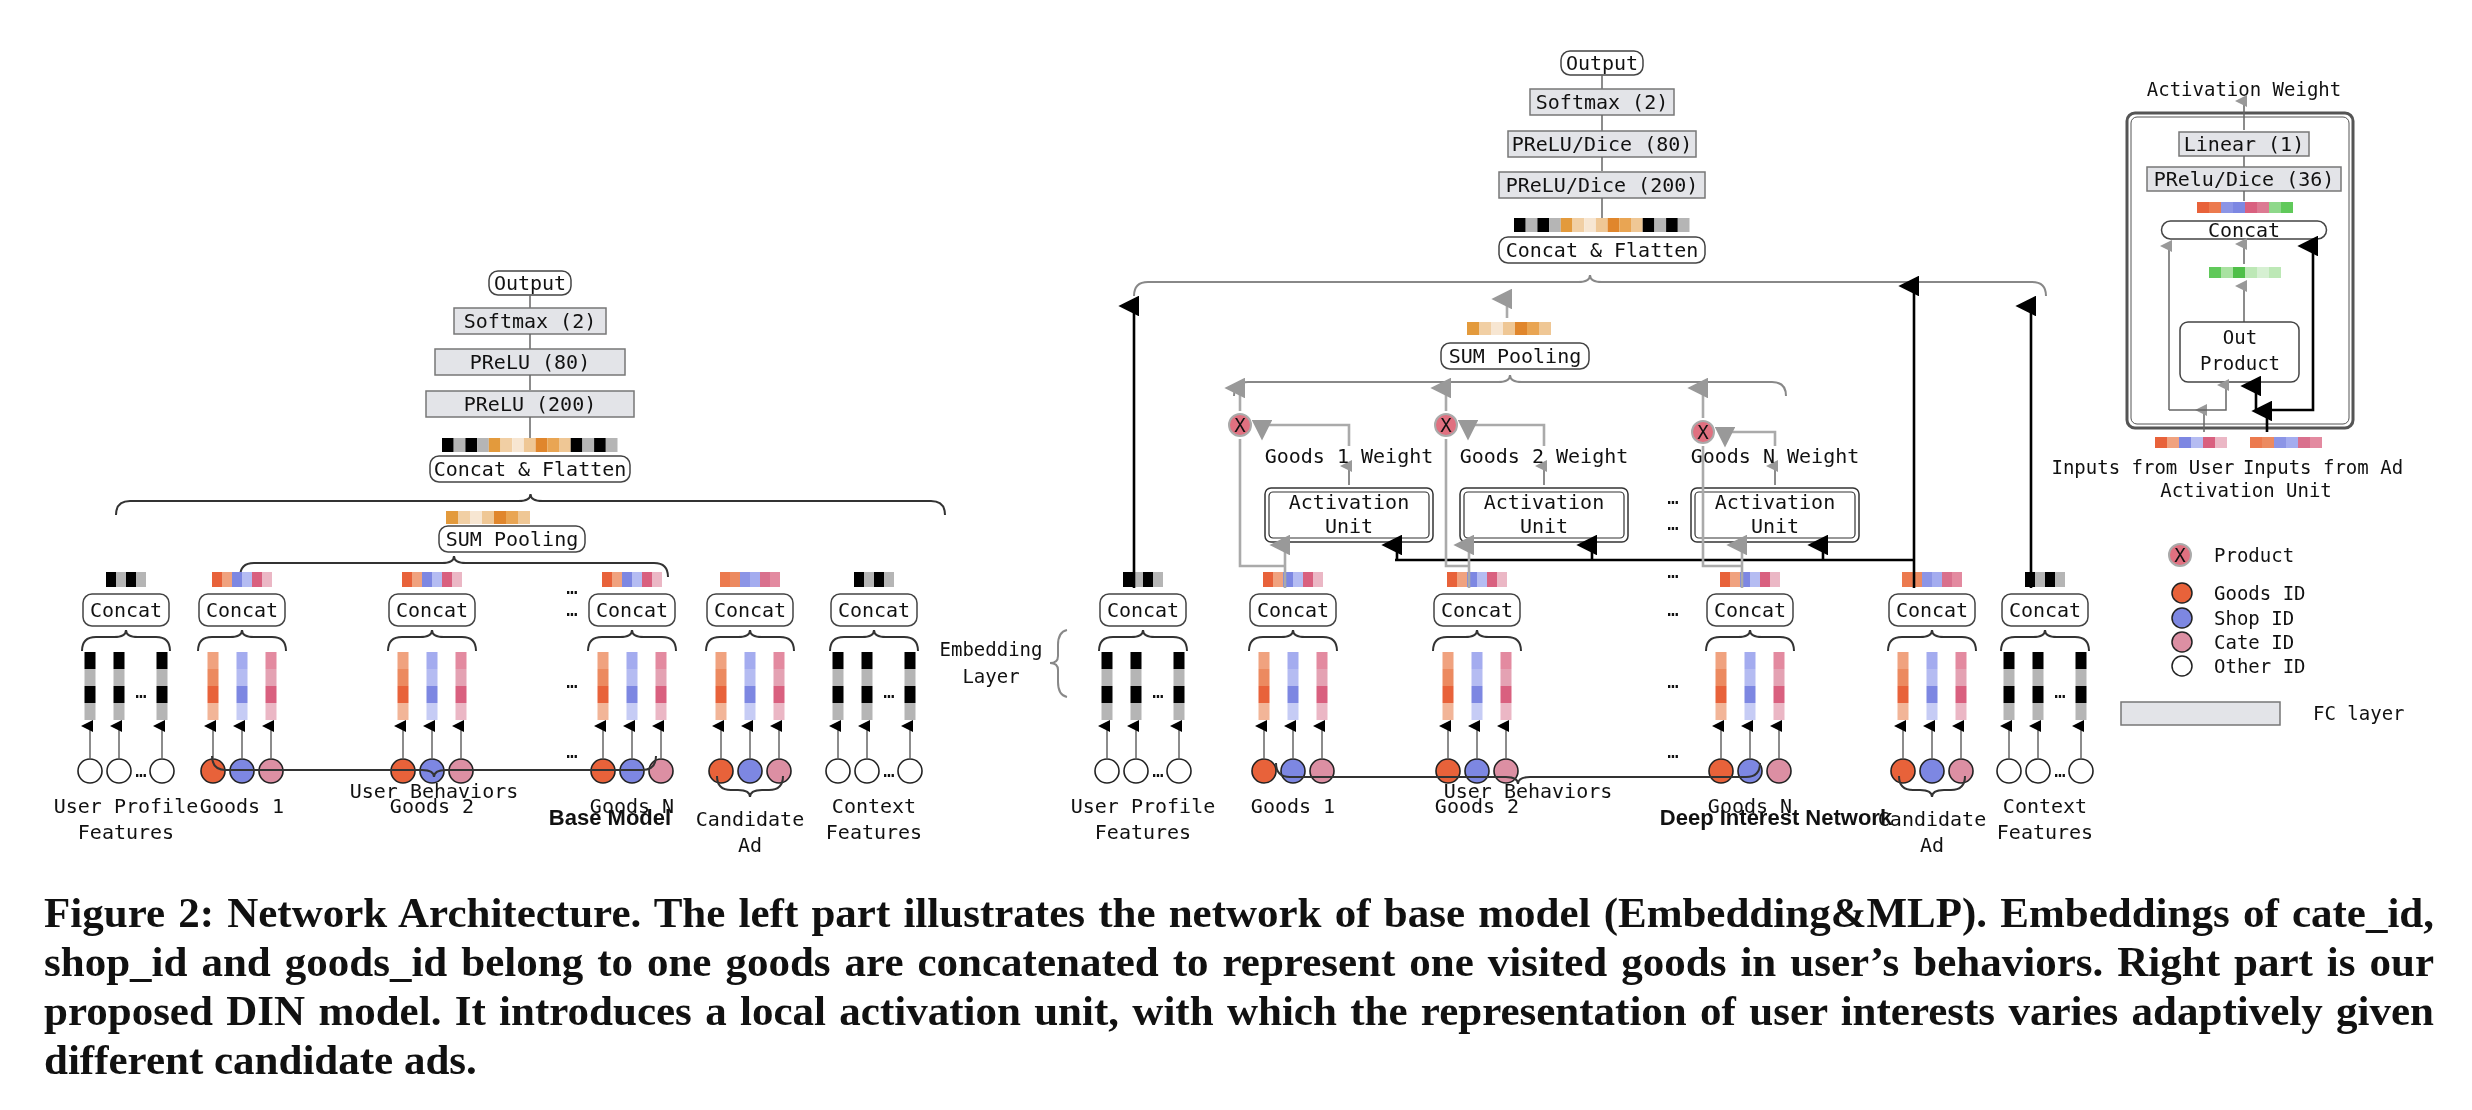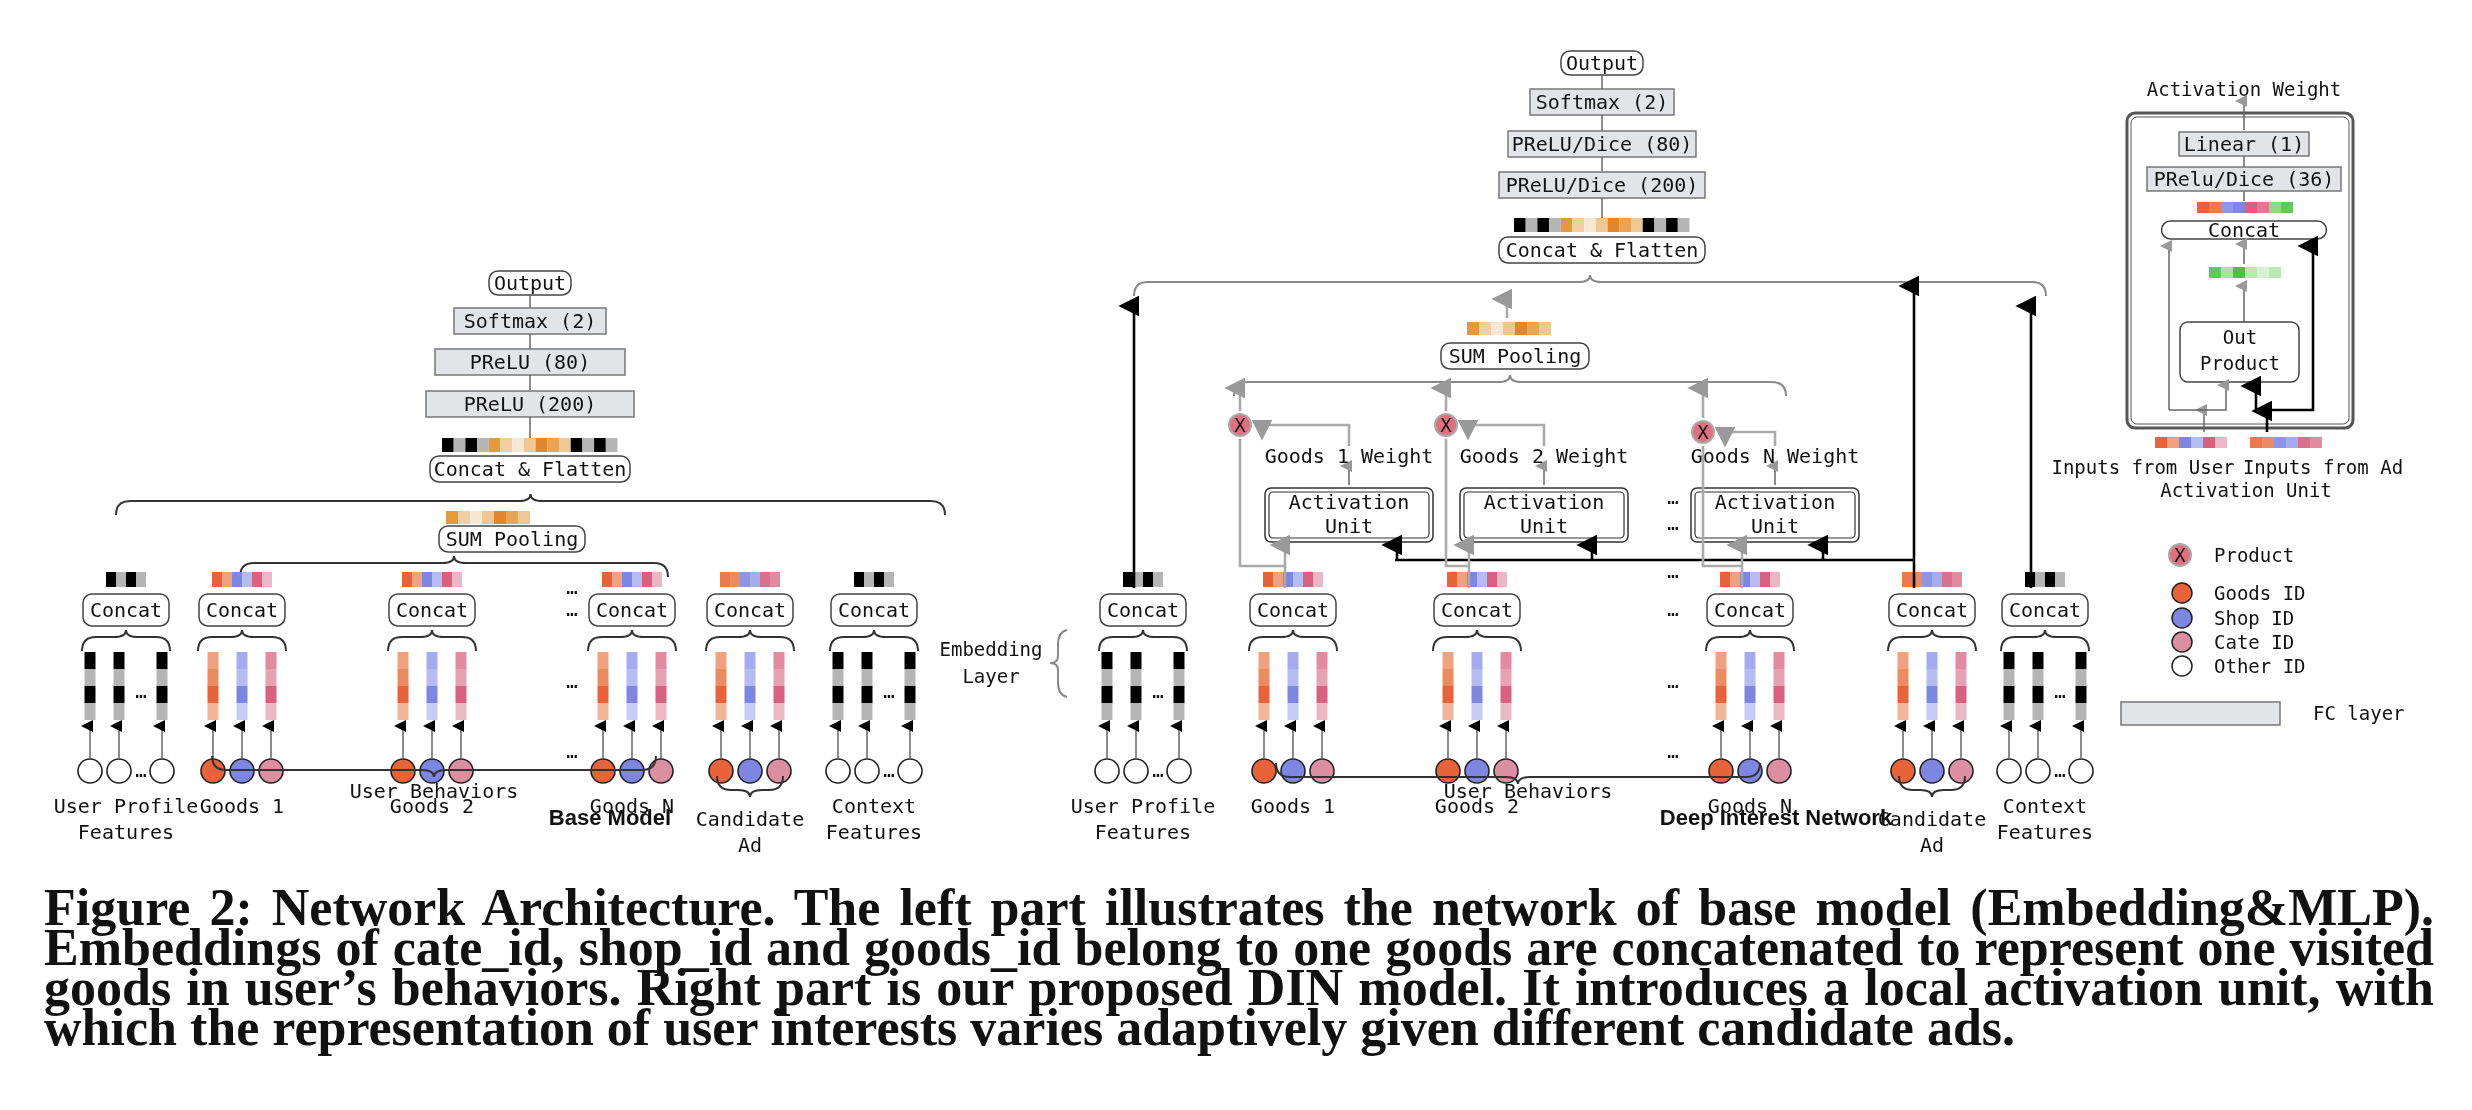--- a/index.html
+++ b/index.html
@@ -12,21 +12,21 @@
   .rbox { fill: #fff; stroke: #444; stroke-width: 1.5; }
   .dbl { fill: #fff; stroke: #333; stroke-width: 1.5; }
   .ln { stroke: #666; stroke-width: 1.5; fill: none; }
   .ln-k { stroke: #000; stroke-width: 2.6; fill: none; }
   .ln-g { stroke: #aaa; stroke-width: 2.6; fill: none; }
   .brace { stroke: #333; stroke-width: 2; fill: none; }
   .brace-g { stroke: #888; stroke-width: 2; fill: none; }
   #caption {
     position: absolute; left: 44px; top: 888px; width: 2390px;
     font-family: "Liberation Serif", "DejaVu Serif", serif; font-weight: bold;
-    font-size: 52px; line-height: 40px; color: #111; text-align: justify;
+    font-size: 43px; line-height: 49px; color: #111; text-align: justify;
   }
 </style>
 </head>
 <body>
 
 <svg id="diagram" width="2472" height="880" viewBox="0 0 2472 880" xmlns="http://www.w3.org/2000/svg">
   <defs>
     <marker id="ak" markerWidth="8" markerHeight="8" refX="4" refY="6" orient="auto-start-reverse" viewBox="0 0 8 8">
       <path d="M0,8 L4,0 L8,8 z" fill="#000"></path>
     </marker>

